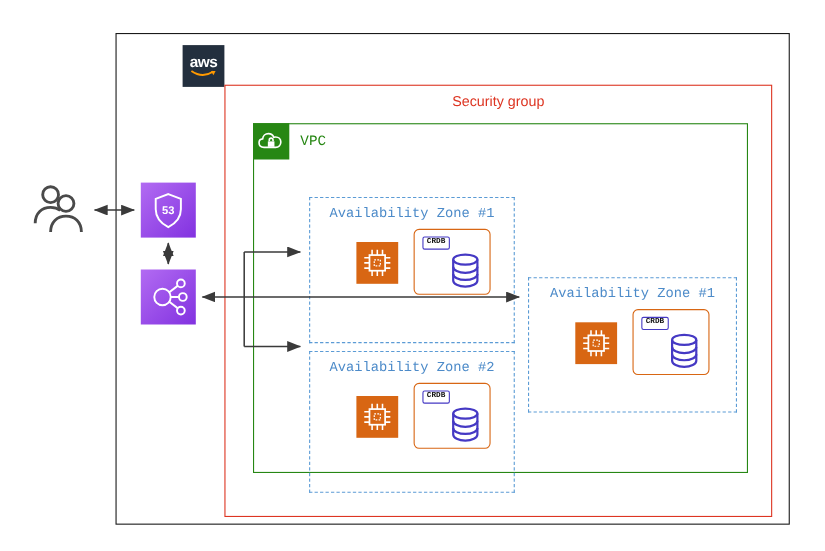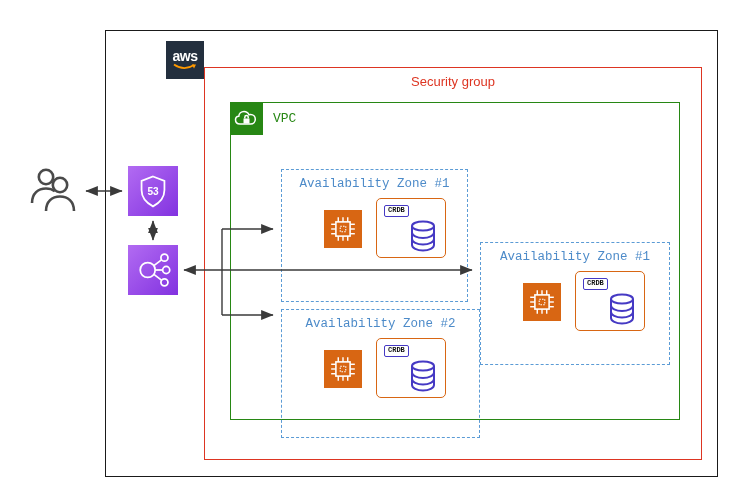--- a/index.html
+++ b/index.html
@@ -7,33 +7,33 @@
           font-family:"Liberation Sans",sans-serif;overflow:hidden;}
   .abs{position:absolute;}
 
   
   .outer-box{left:105px;top:30px;width:611px;height:445px;border:1px solid #1a1a1a;}
   .aws-logo{left:12px;top:10px;width:38px;height:38px;background:#232f3e;color:#fff;
             display:flex;flex-direction:column;align-items:center;justify-content:center;margin-left:48px;}
   .aws-text{font-size:14px;font-weight:bold;line-height:1;letter-spacing:-0.5px;}
 
   
-  .sg-box{left:98px;top:36px;width:496px;height:391px;border:1px solid #dd3522;}
+  .sg-box{left:98px;top:46px;width:496px;height:391px;border:1px solid #dd3522;}
   .sg-label{top:6px;left:0;width:100%;text-align:center;color:#dd3522;font-size:13px;}
 
   
   .vpc-box{left:25px;top:34px;width:448px;height:316px;border:1px solid #278714;font-family:Liberation Mono, monospace;}
   .vpc-icon{left:-1px;top:-1px;width:33px;height:33px;background:#278714;
             display:flex;align-items:center;justify-content:center;}
   .vpc-label{left:42px;top:8px;color:#278714;font-size:13px;}
 
   
   .az{border:1.3px dashed #5b9bd5;margin-top:25px;}
   .az1{left:50px;top:41px;width:185px;height:131px;}
-  .az2{left:50px;top:181px;width:185px;height:127px;padding-left:12px;}
+  .az2{left:50px;top:181px;width:185px;height:127px;}
   .az3{left:249px;top:114px;width:188px;height:121px;}
   .az-label{top:7px;left:0;width:100%;text-align:center;color:#4d8bc9;font-size:12.5px;}
 
   .ec2{left:42px;top:40px;width:38px;height:38px;background:#d86613;
        display:flex;align-items:center;justify-content:center;}
   .crdb{left:94px;top:28px;width:68px;height:58px;border:1.5px solid #d86613;
         border-radius:5px;background:#fff;}
   .crdb-label{left:7px;top:6px;border:1px solid #4539c4;border-radius:2px;
               font-size:7px;font-weight:bold;color:#111;padding:1px 3px;line-height:1.1;}
   .cyl{left:31px;top:20px;}

